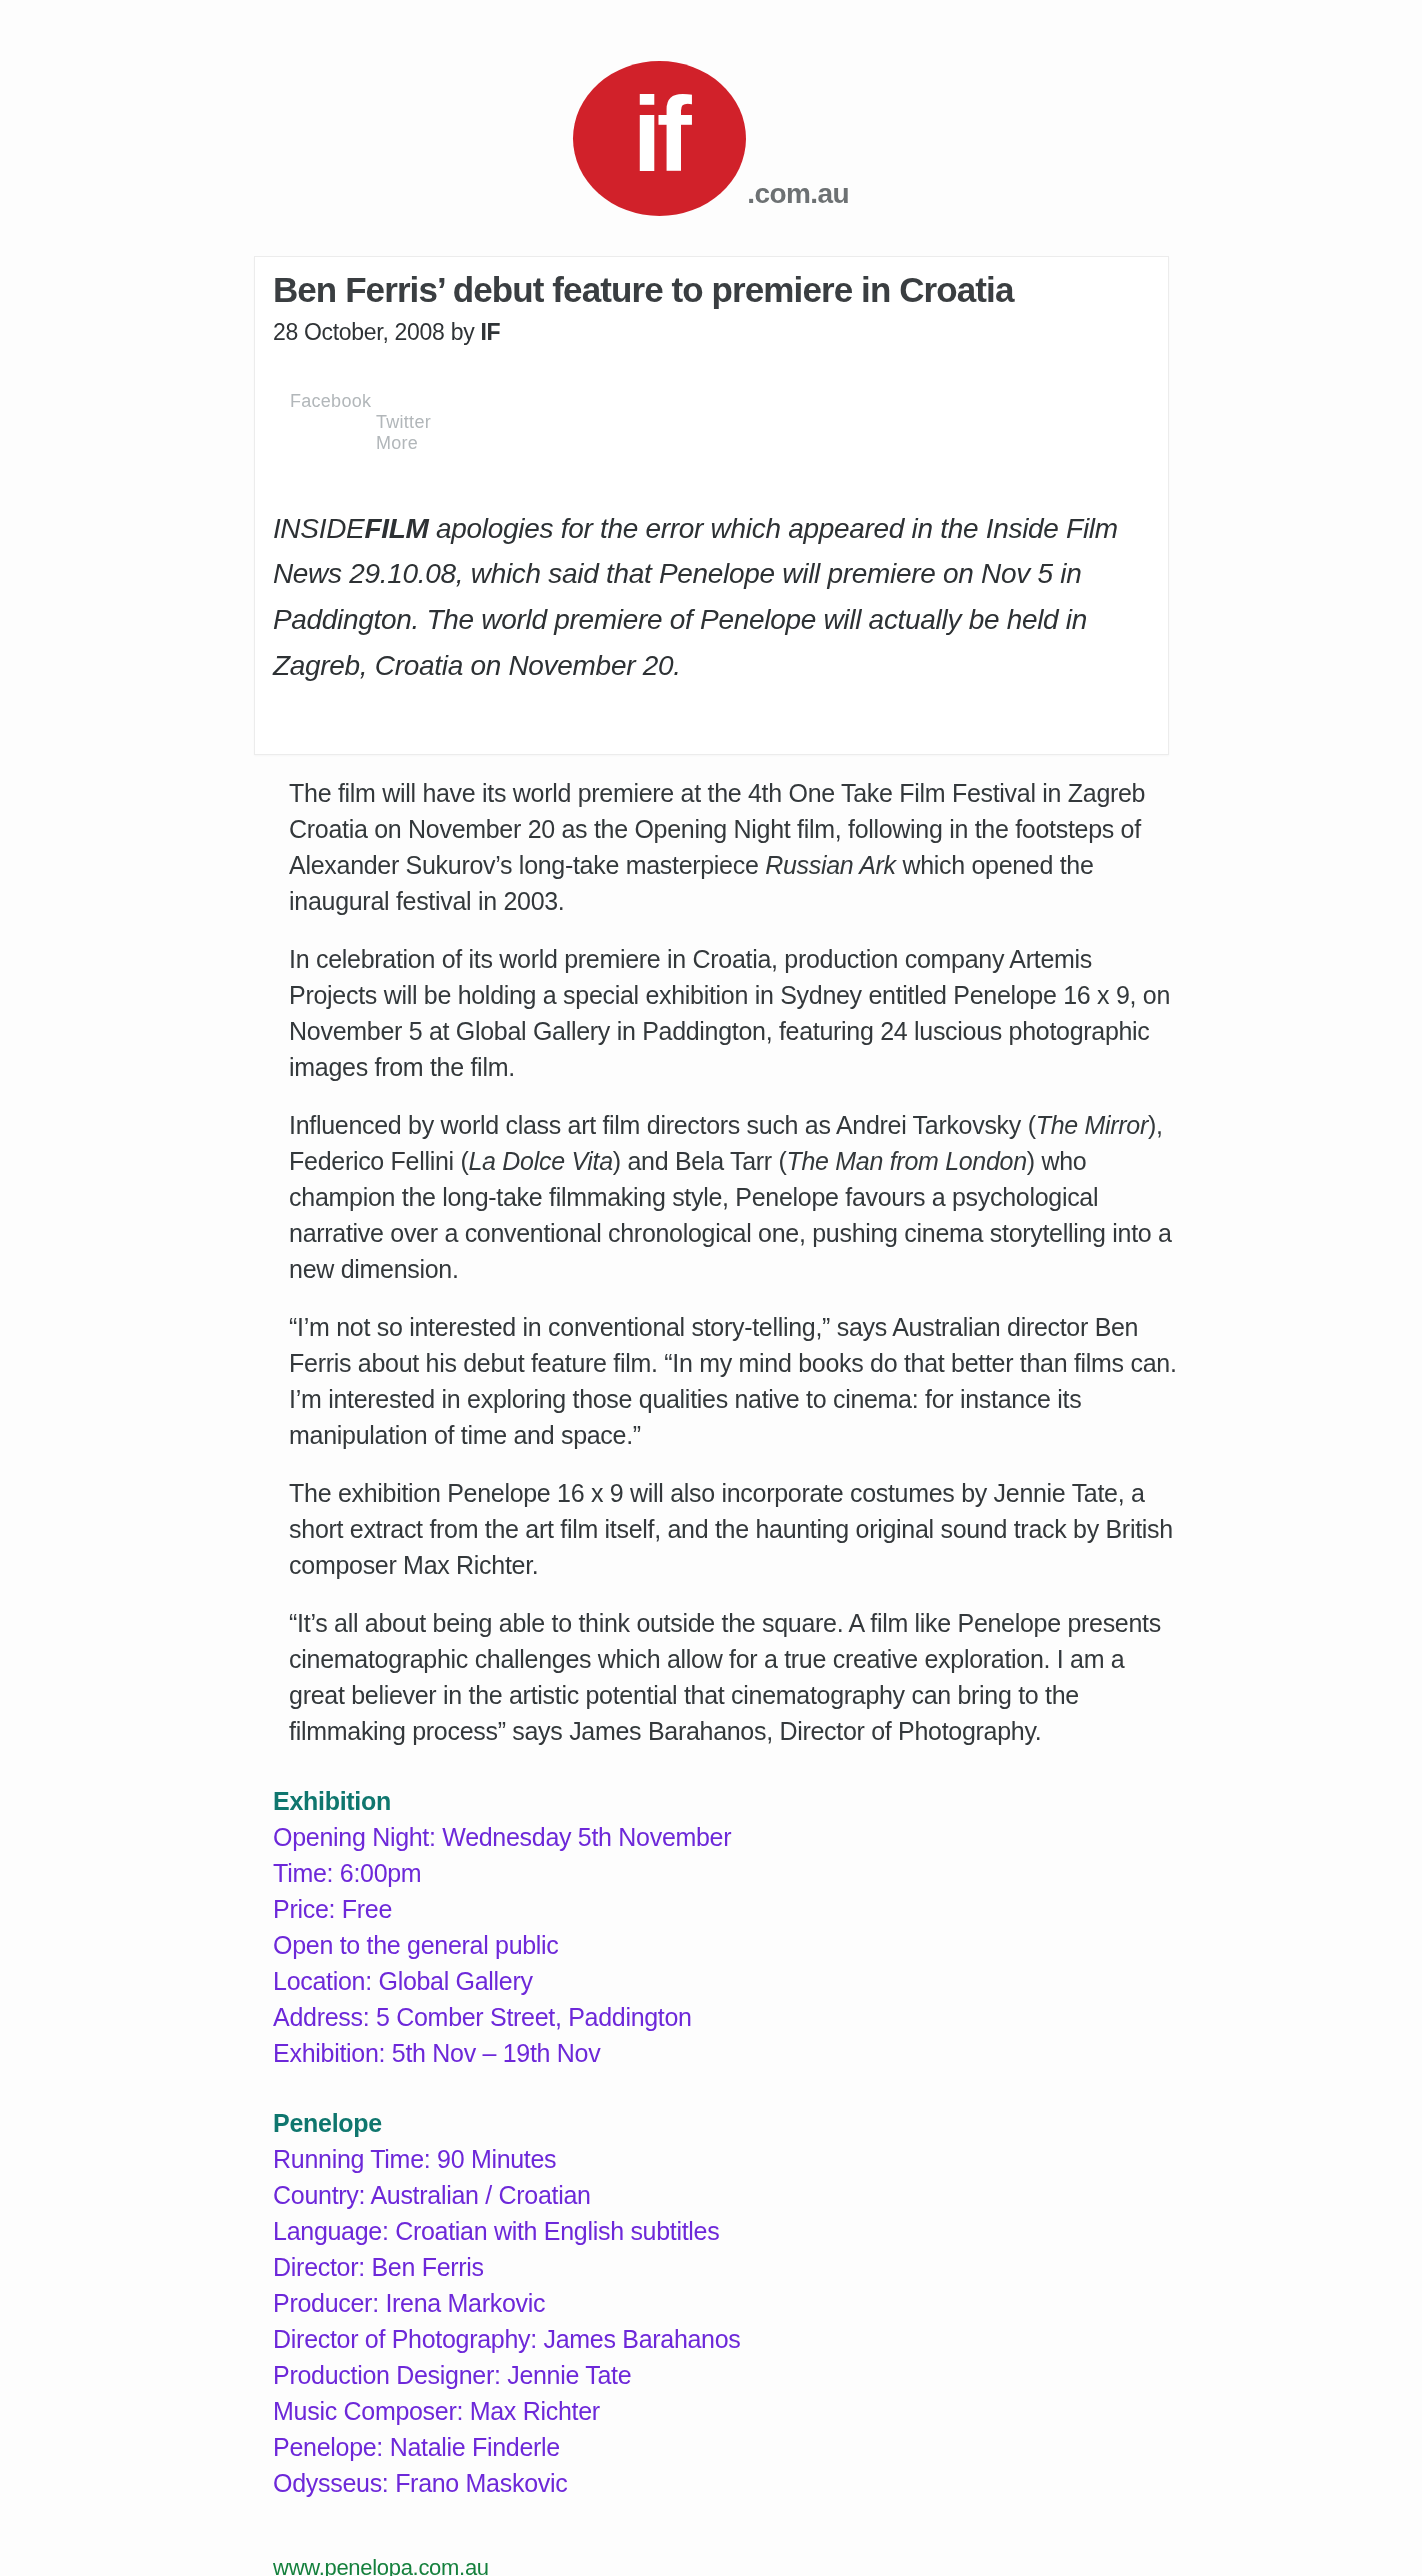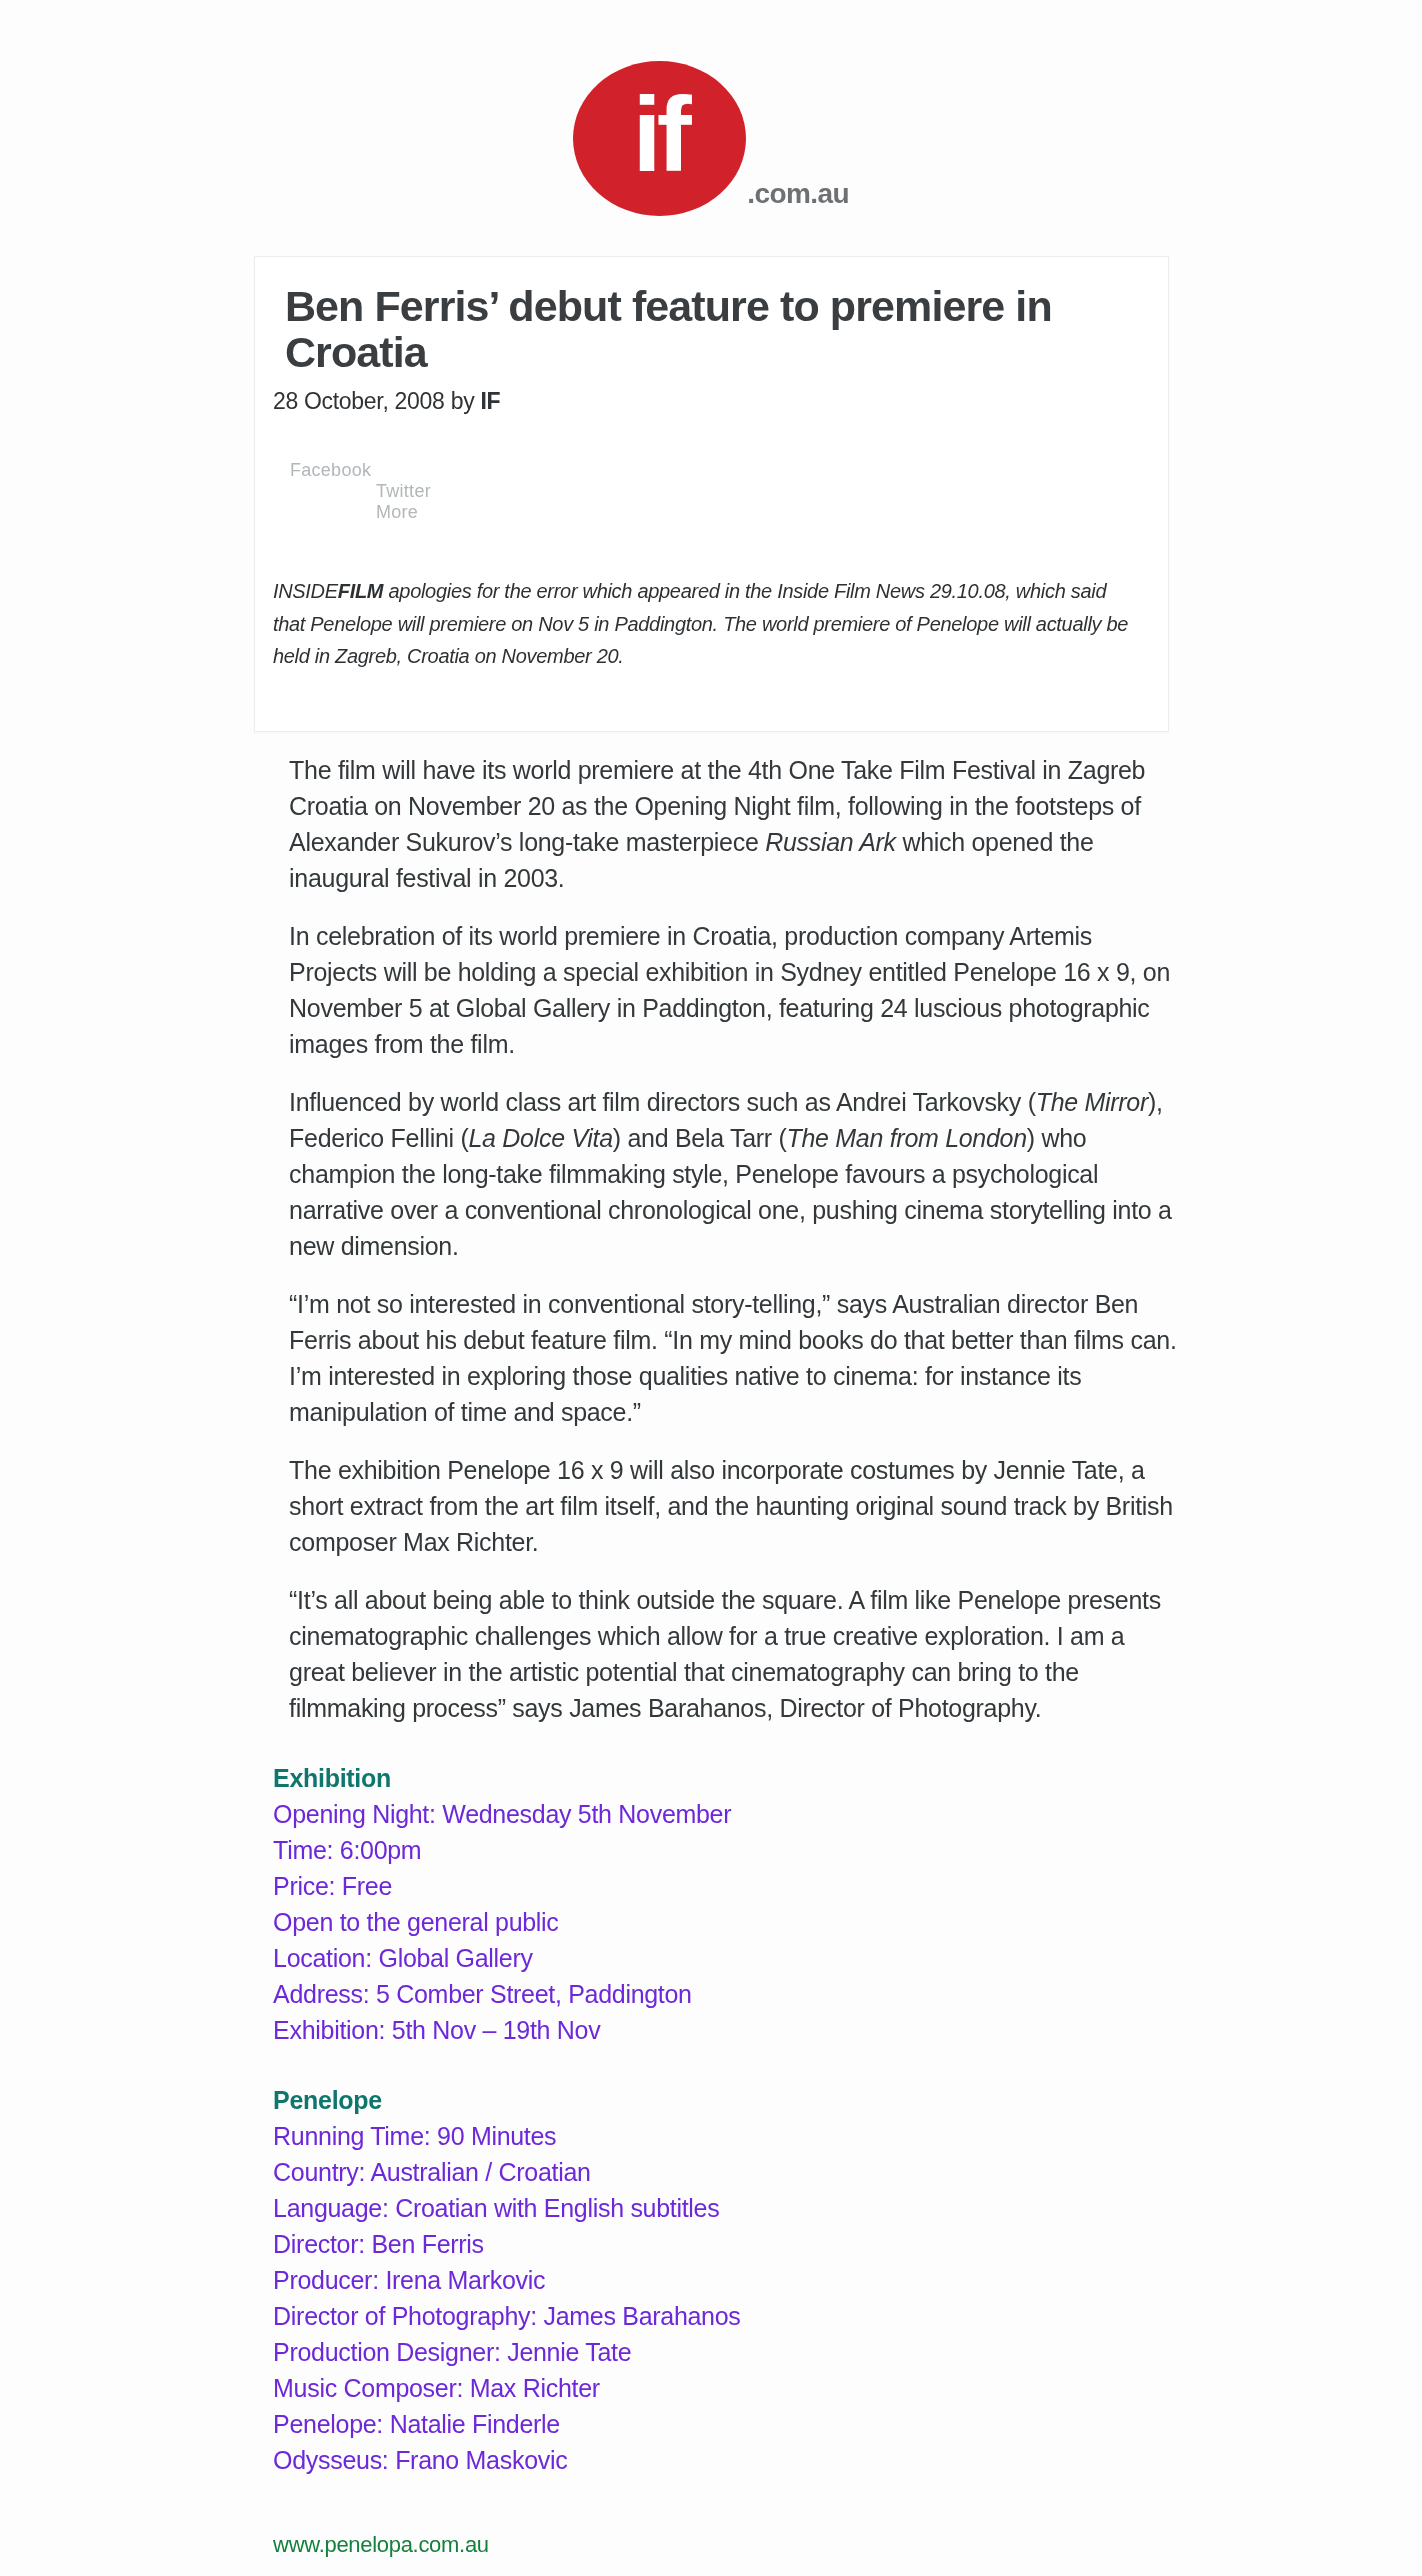--- a/index.html
+++ b/index.html
@@ -55,23 +55,23 @@
   }
   .article-card {
     margin-top: 40px;
     width: 915px;
     background: #ffffff;
     border: 0.6px solid #ececec;
     box-shadow: 0 0.6px 1.8px rgba(0,0,0,0.03);
     padding: 13.5px 18.4px 38px 18.4px;
   }
   .page-title {
-    margin: 12px;
+    margin: 0;
     max-width: 846px;
-    font-size: 43px;
+    font-size: 35px;
     line-height: 1.09;
     font-weight: bold;
     letter-spacing: -0.9px;
     color: #3a3e41;
   }
   .article-meta {
     margin-top: 10px;
     font-size: 23px;
     letter-spacing: -0.3px;
     color: #2f3336;
@@ -92,21 +92,21 @@
     background: none;
     border: none;
     font-family: "Liberation Sans", sans-serif;
     padding: 0;
   }
   .share-link + .share-link { margin-left: 86px; }
   .intro-para {
     margin-top: 52px;
     max-width: 865px;
     font-style: italic;
-    font-size: 20px;
+    font-size: 28px;
     line-height: 1.63;
     letter-spacing: -0.3px;
     color: #2d3134;
   }
   .intro-para .brand-bold { font-weight: bold; }
   
   .article-body {
     padding-left: 19.6px;
     padding-top: 19.6px;
     width: 930px;

